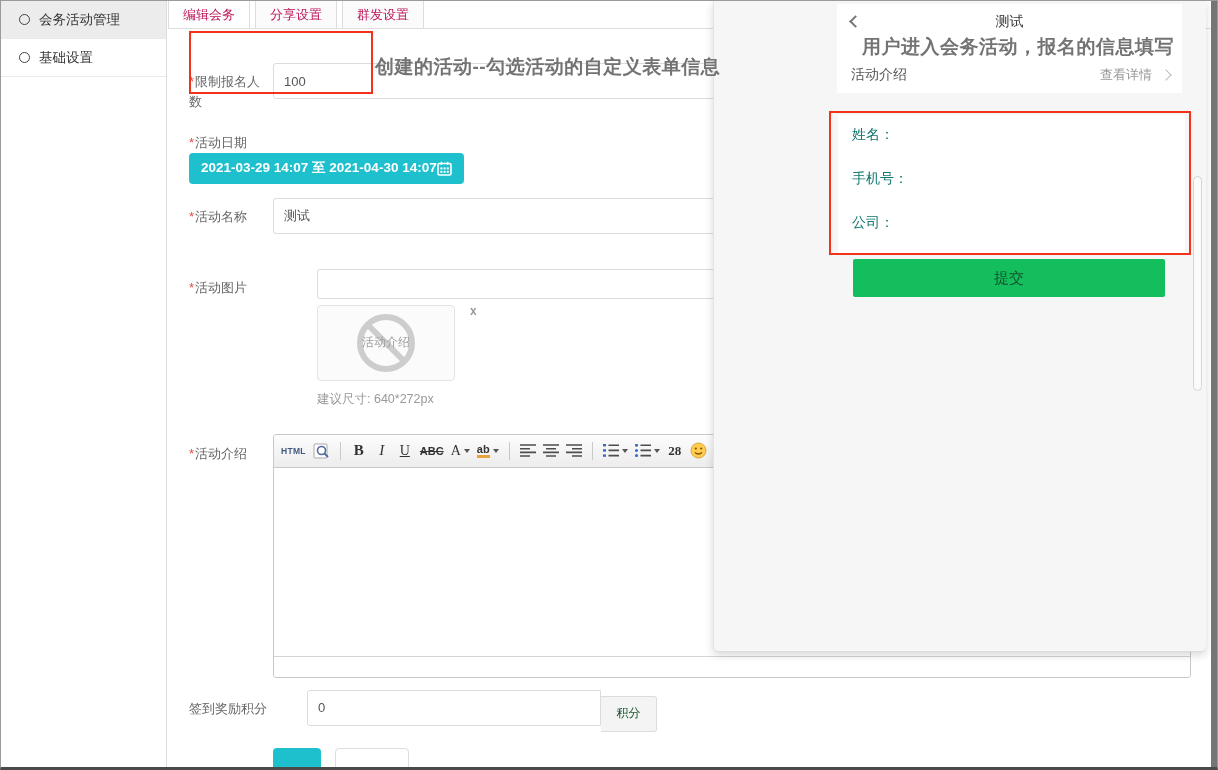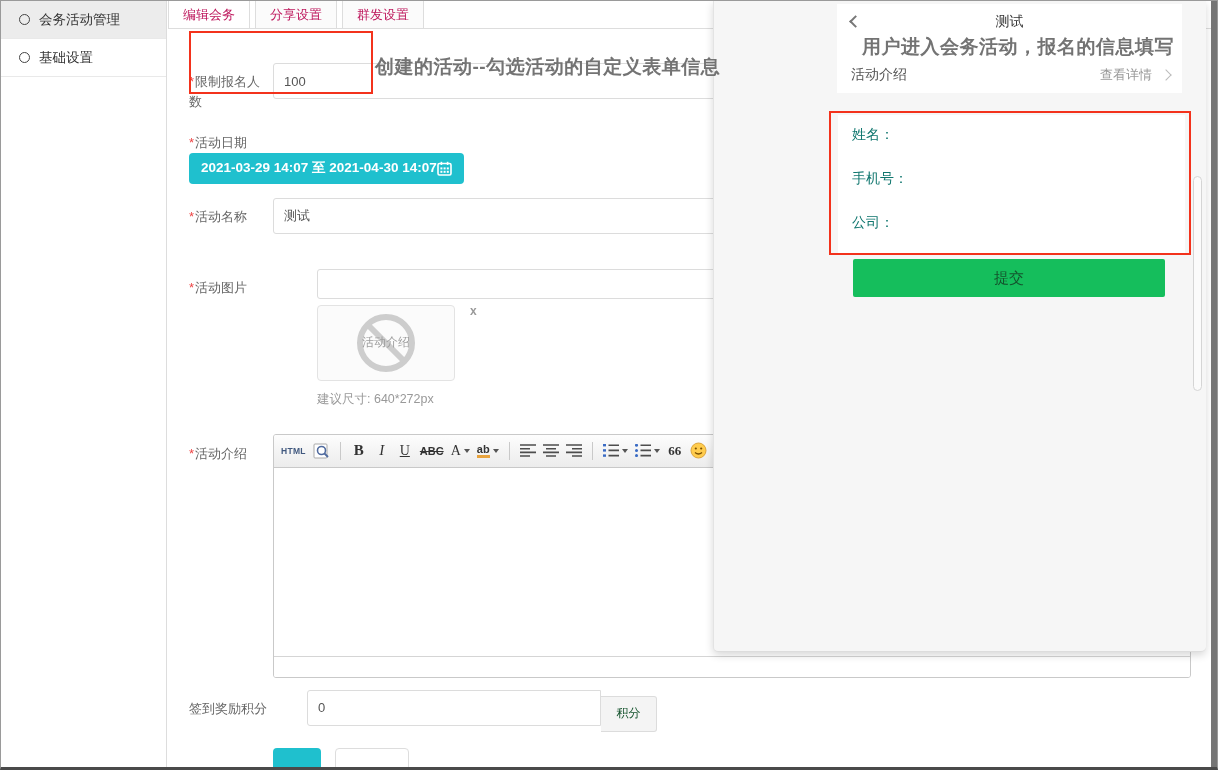--- a/index.html
+++ b/index.html
@@ -275,21 +275,21 @@
                 <svg width="16" height="13" viewBox="0 0 16 13">
                   <circle cx="1.5" cy="1.2" r="1.5" fill="#3a6bc4"></circle>
                     <circle cx="1.5" cy="6.4" r="1.5" fill="#3a6bc4"></circle>
                     <circle cx="1.5" cy="11.6" r="1.5" fill="#3a6bc4"></circle>
                   <line x1="5.5" y1="1.2" x2="16" y2="1.2" stroke="#4d4d4d" stroke-width="1.6"></line>
                   <line x1="5.5" y1="6.4" x2="16" y2="6.4" stroke="#4d4d4d" stroke-width="1.6"></line>
                   <line x1="5.5" y1="11.6" x2="16" y2="11.6" stroke="#4d4d4d" stroke-width="1.6"></line>
                 </svg>
                   <span class="mini-caret"></span>
               </span>
-              <span class="tbtn g-quote">66</span>
+              <span class="tbtn g-quote">28</span>
               <span class="tbtn">
                 <svg width="17" height="17" viewBox="0 0 17 17">
                   <circle cx="8.5" cy="8.5" r="7.5" fill="#ffcc4d" stroke="#dba43c"></circle>
                   <circle cx="5.8" cy="6.5" r="1.1" fill="#7a4f00"></circle>
                     <circle cx="11.2" cy="6.5" r="1.1" fill="#7a4f00"></circle>
                   <path d="M5 10.5 q3.5 3 7 0" fill="none" stroke="#7a4f00" stroke-width="1.3"></path>
                 </svg>
               </span>
               <span class="tbtn">
                 <svg width="18" height="15" viewBox="0 0 18 15">

